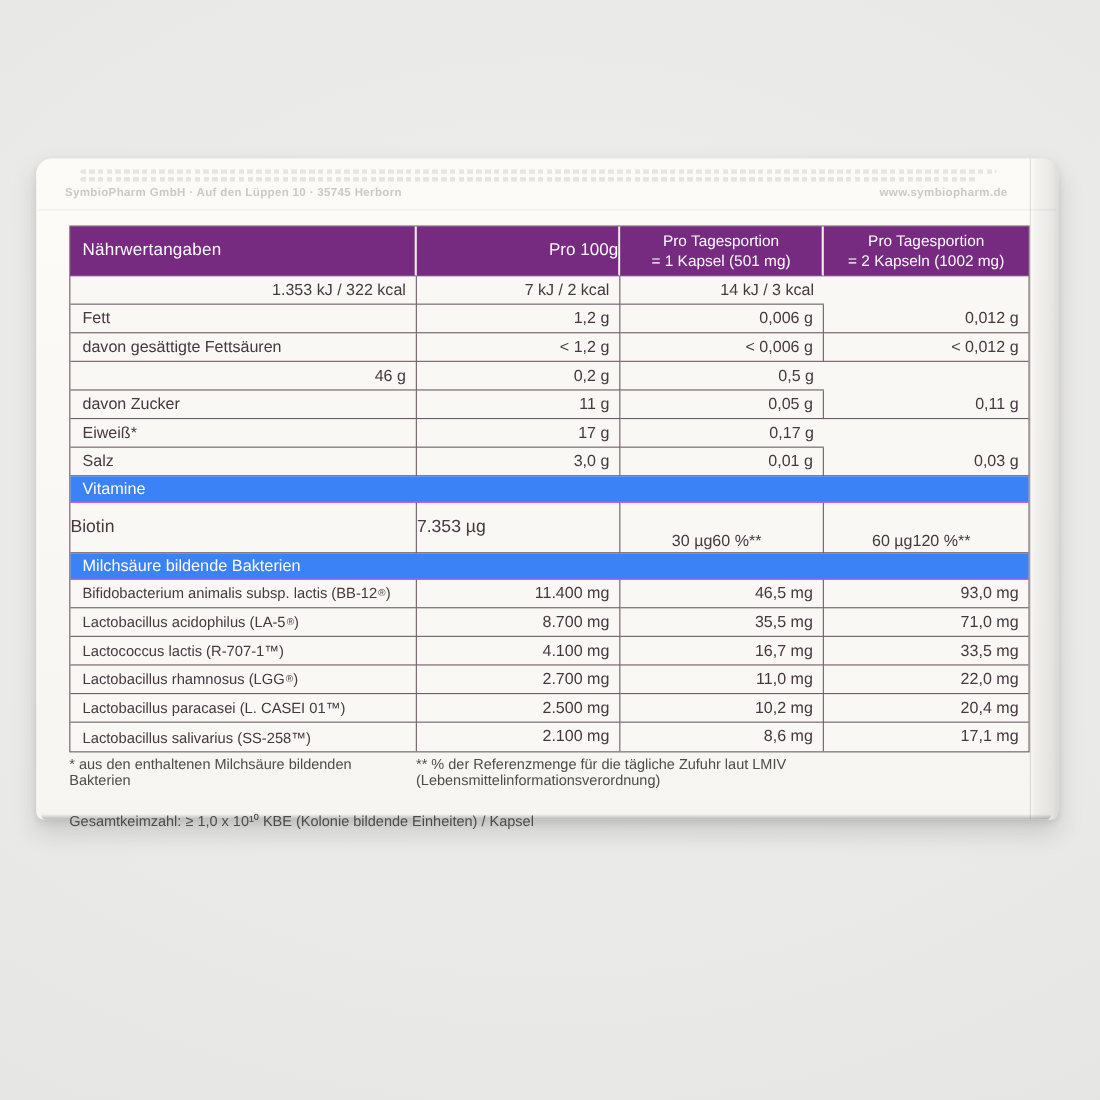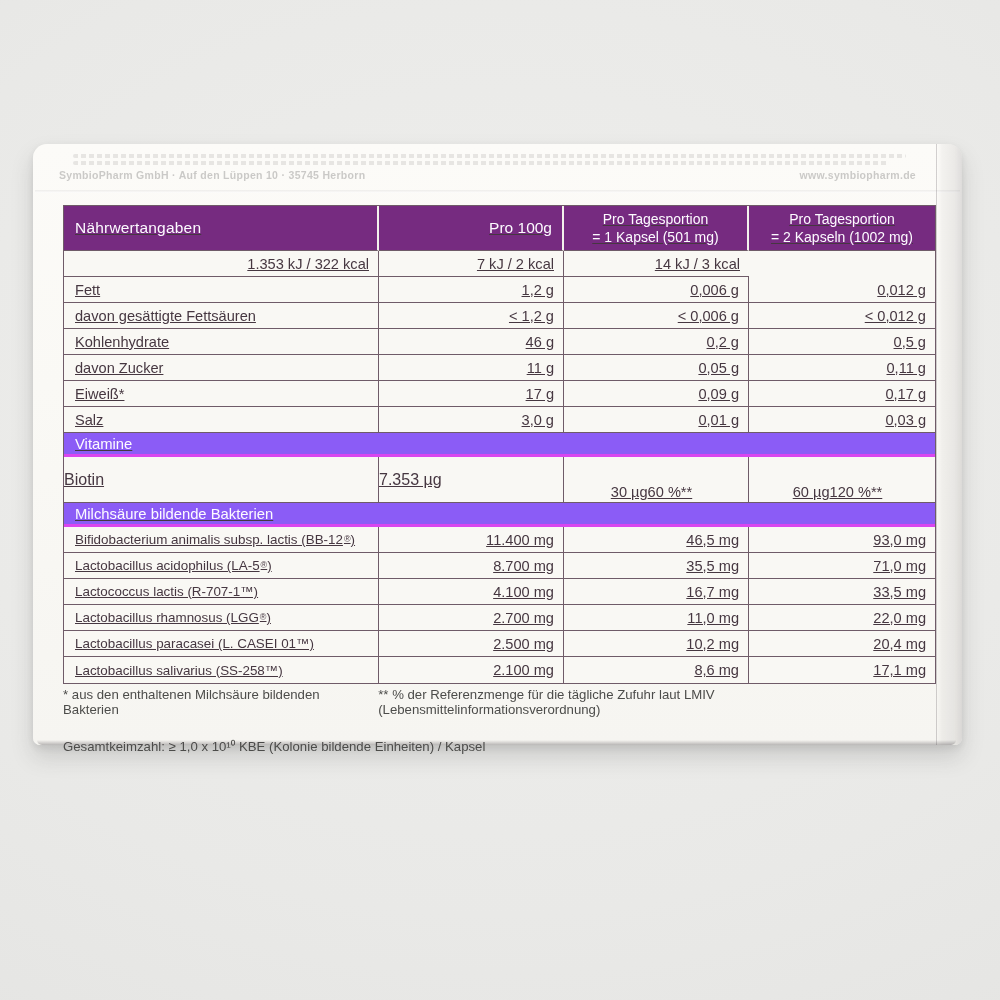--- a/index.html
+++ b/index.html
@@ -44,44 +44,44 @@
   .flap-tinyline.second { margin-right:28px; }
   .flap-row { display:flex; justify-content:space-between; margin-top:4px;
     font-size:10.5px; font-weight:700; color:#a3a2a0; letter-spacing:.3px; }
 
   
   .ntable {
     position:absolute; left:30px; top:61px; width:873px;
     border:1px solid #6f5b68;
     background:#f9f8f4;
   }
-  .t-row { display:grid; grid-template-columns:315px 185px 185px 186px;text-decoration:underline; }
+  .t-row { display:grid; grid-template-columns:315px 185px 185px 186px; }
   .t-row .cell { border-right:1px solid #6f5b68; border-bottom:1px solid #6f5b68;
                  display:flex; align-items:center; }
   .t-row .cell:last-child { border-right:none; }
   .t-row:last-child .cell { border-bottom:none; }
 
   .t-header { height:45px; background:#762b80; }
   .t-header .cell { border-right:2px solid #f3f1ec; border-bottom:1px solid #6f5b68;
                     background:#762b80; color:#fdfbff; }
   .t-header .cell:last-child { border-right:none; }
   .hc1 { padding-left:11px; font-size:15.5px; letter-spacing:.2px; }
-  .hc2 { justify-content:flex-end; padding-right:10px; font-size:15.5px; }
+  .hc2 { justify-content:flex-end; padding-right:0; font-size:15.5px; }
   .hc-2line { flex-direction:column; justify-content:center; align-items:center;
               font-size:14px; line-height:1.32; text-align:center; }
 
   .t-data { height:26px; }
   .t-data .label { padding-left:11px; font-size:14.6px; }
   .t-data .label.small { font-size:13.4px; }
   .t-data .val { justify-content:flex-end; padding-right:9px; font-size:14.6px; }
   .label sup { font-size:9px; position:relative; top:-1px; margin-left:1px; }
 
   .t-band { height:24px; }
-  .t-band .bandcell { grid-column:1 / -1; background:#8b5cf6; color:#fdfbff;
-    padding-left:11px; font-size:14.8px; border-bottom:3px solid #d946ef;
+  .t-band .bandcell { grid-column:1 / -1; background:#3b82f6; color:#fdfbff;
+    padding-left:11px; font-size:14.8px; border-bottom:1px solid #d946ef;
     display:flex; align-items:center; }
 
   .t-biotin { height:46px; }
   .t-biotin .val2 { flex-direction:row; justify-content:center; align-items:flex-end;
                     padding-right:9px; font-size:14.6px; line-height:1.4; }
 
   
   .footnotes { position:absolute; left:30px; width:876px; top:543px;
                font-size:13.2px; color:#4c4c4a; }
   .fn-line1 { display:flex; justify-content:space-between; }
@@ -128,35 +128,33 @@
           <div class="cell val">0,006 g</div>
           <div class="cell val">0,012 g</div>
         </div>
         <div class="t-row t-data">
           <div class="cell label">davon gesättigte Fettsäuren</div>
           <div class="cell val">&lt; 1,2 g</div>
           <div class="cell val">&lt; 0,006 g</div>
           <div class="cell val">&lt; 0,012 g</div>
         </div>
         <div class="t-row t-data">
-          <div class="cell label">Kohlenhydrate</div>
           <div class="cell val">46 g</div>
           <div class="cell val">0,2 g</div>
           <div class="cell val">0,5 g</div>
         </div>
         <div class="t-row t-data">
           <div class="cell label">davon Zucker</div>
           <div class="cell val">11 g</div>
           <div class="cell val">0,05 g</div>
           <div class="cell val">0,11 g</div>
         </div>
         <div class="t-row t-data">
           <div class="cell label">Eiweiß*</div>
           <div class="cell val">17 g</div>
-          <div class="cell val">0,09 g</div>
           <div class="cell val">0,17 g</div>
         </div>
         <div class="t-row t-data">
           <div class="cell label">Salz</div>
           <div class="cell val">3,0 g</div>
           <div class="cell val">0,01 g</div>
           <div class="cell val">0,03 g</div>
         </div>
         <div class="t-row t-band">
           <div class="bandcell">Vitamine</div>

